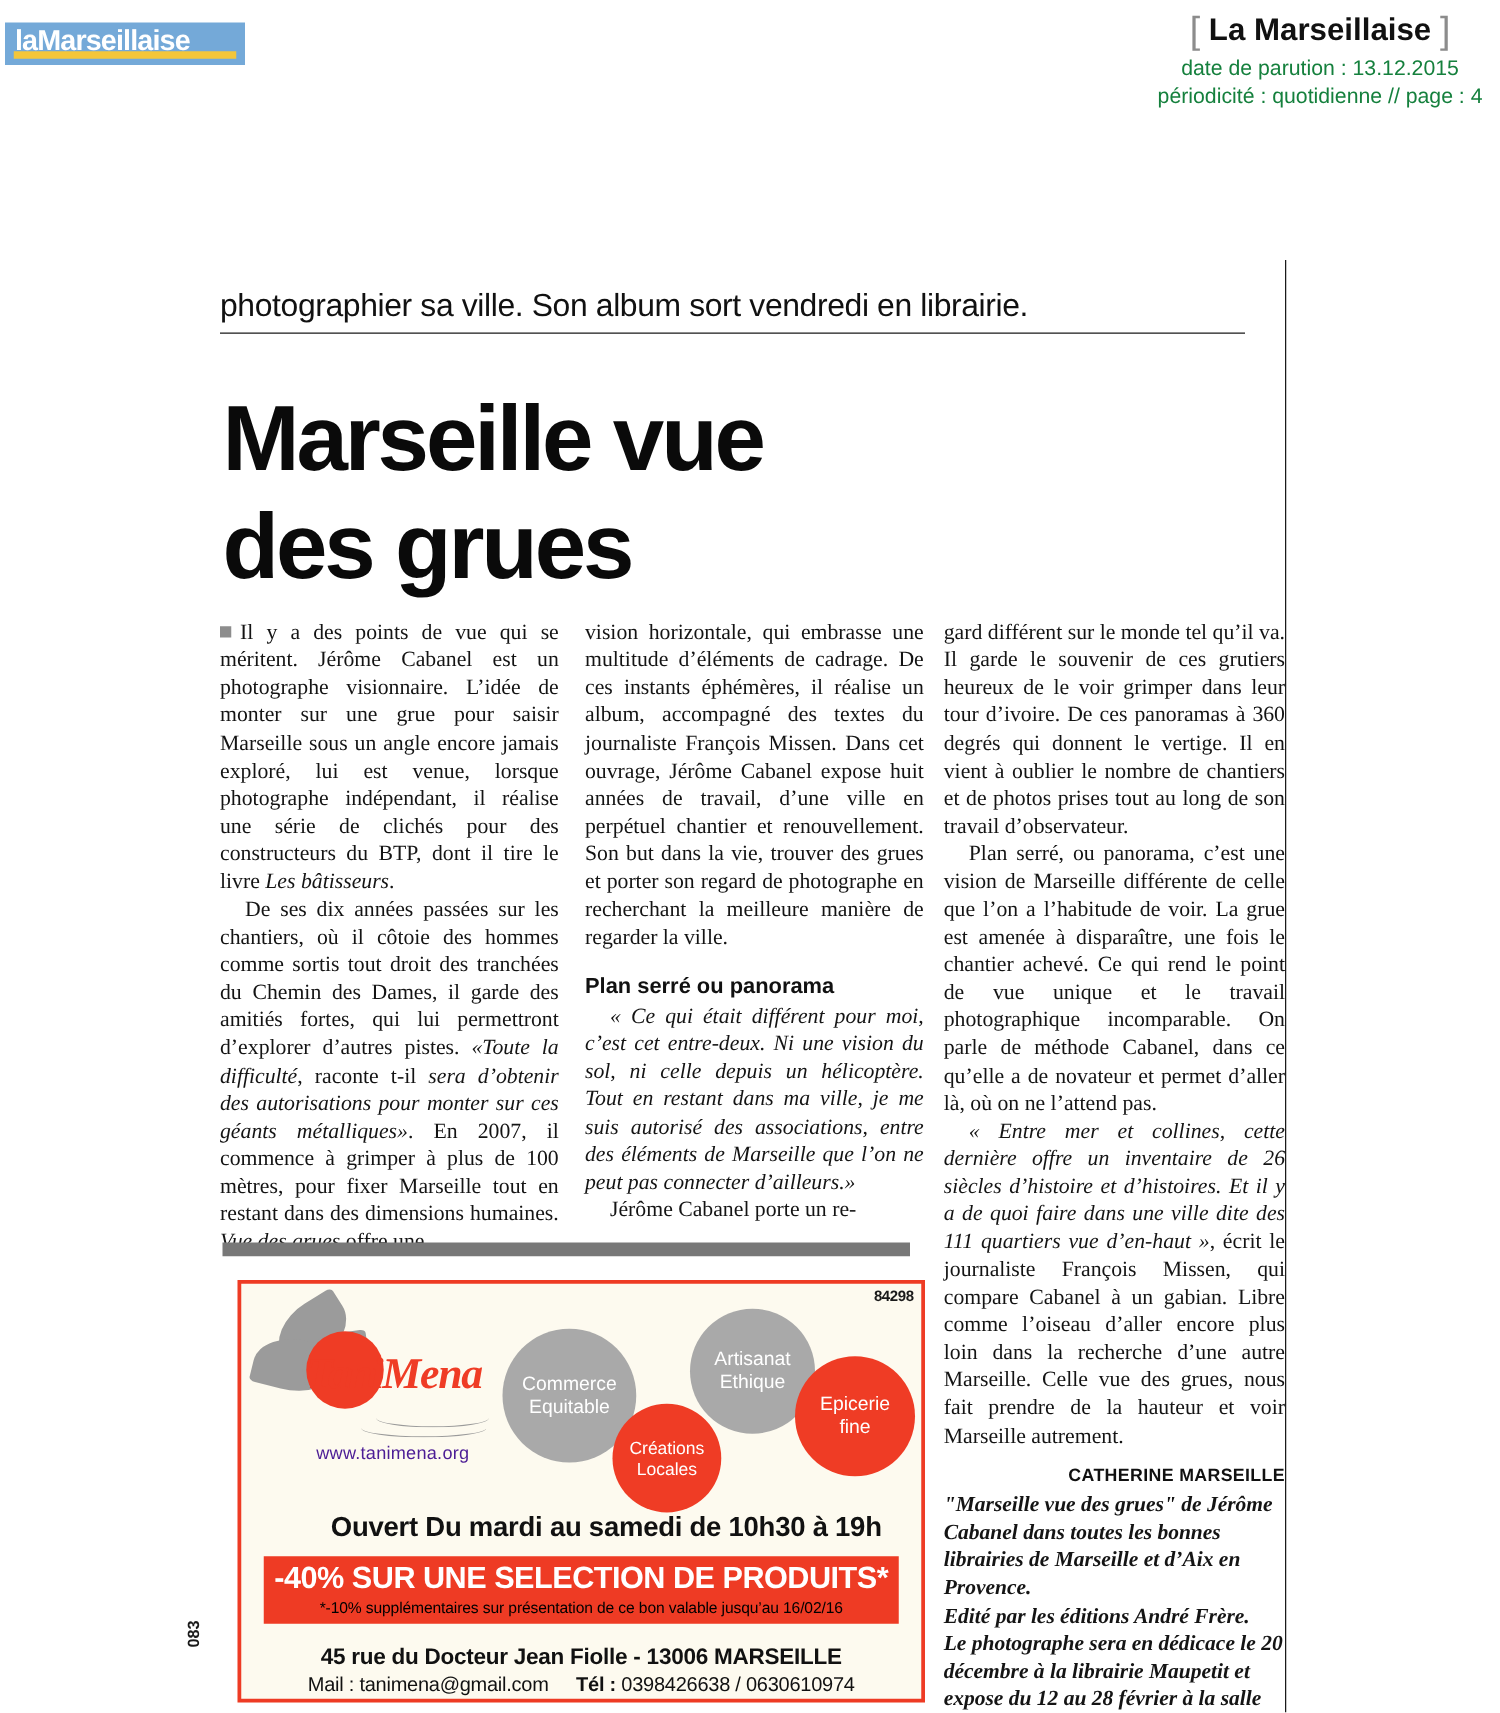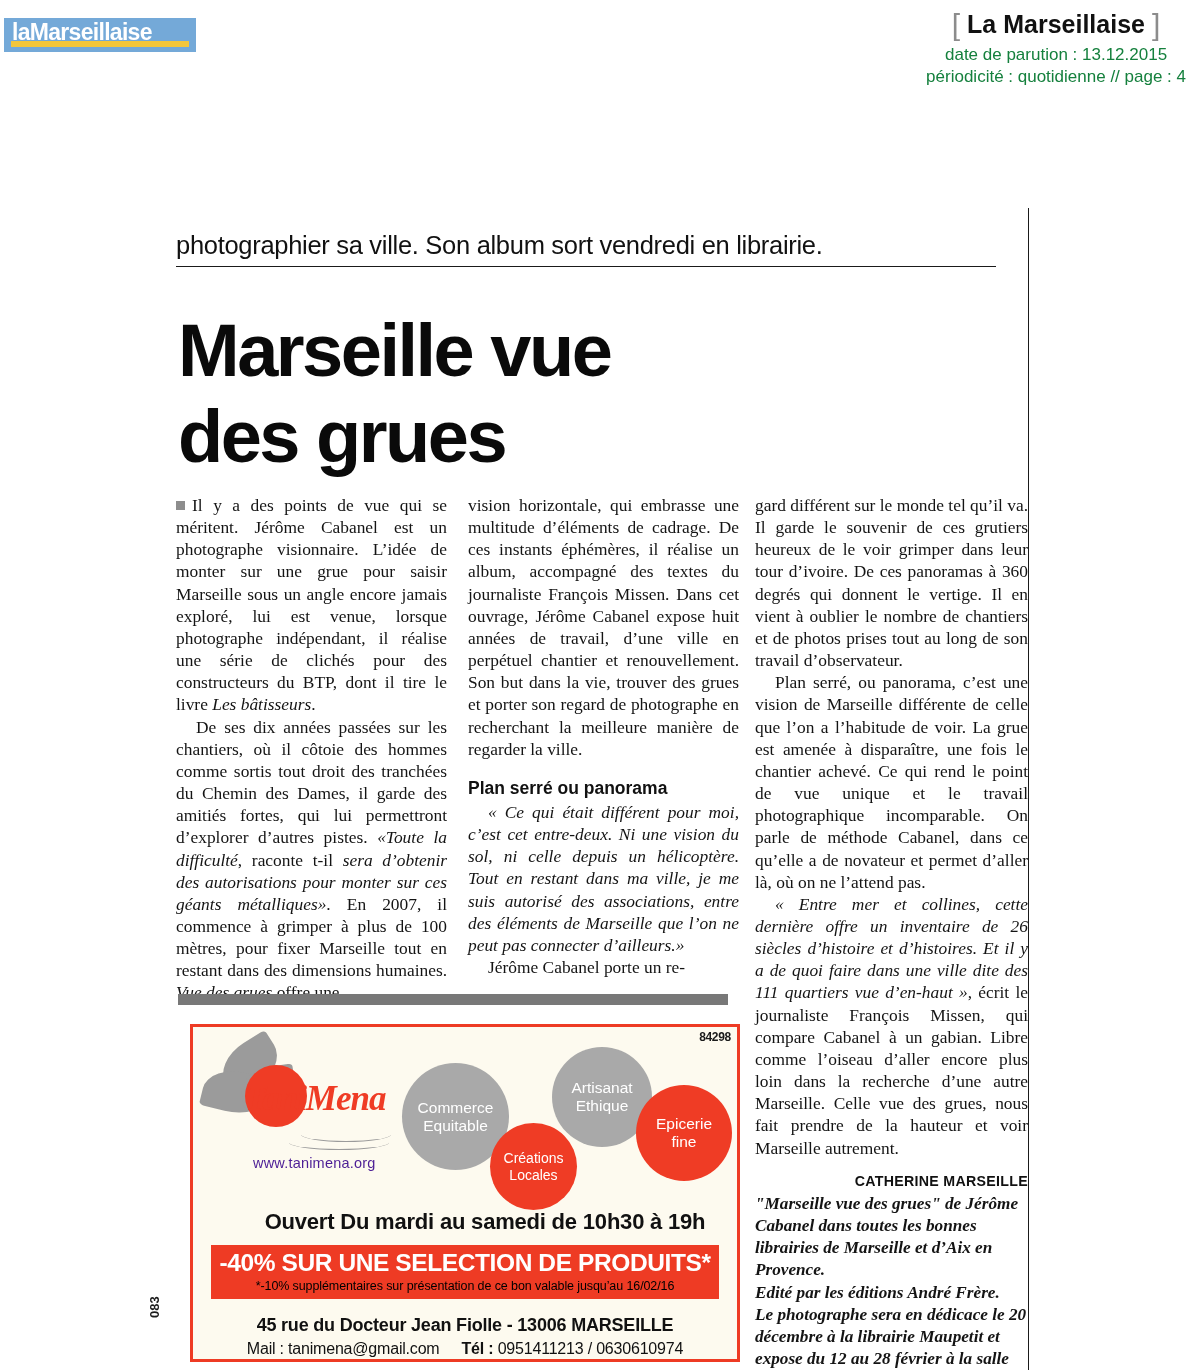--- a/index.html
+++ b/index.html
@@ -441,17 +441,17 @@
     </div>
 
     <div class="ad-hours">Ouvert Du mardi au samedi de 10h30 à 19h</div>
 
     <div class="ad-promo">
       <div class="promo-main">-40% SUR UNE SELECTION DE PRODUITS*</div>
       <div class="promo-sub">*-10% supplémentaires sur présentation de ce bon valable jusqu’au 16/02/16</div>
     </div>
 
     <div class="ad-address">45 rue du Docteur Jean Fiolle - 13006 MARSEILLE</div>
-    <div class="ad-contact"><span>Mail : tanimena@gmail.com</span><span class="gap"></span><span class="tel-label">Tél :</span><span> 0951411213 / 0630610974</span></div>
+    <div class="ad-contact"><span>Mail : tanimena@gmail.com</span><span class="gap"></span><span class="tel-label">Tél :</span><span> 0398426638 / 0630610974</span></div>
   </div>
 </div>
 
 <div class="page-code">083</div>
 
 </body></html>

